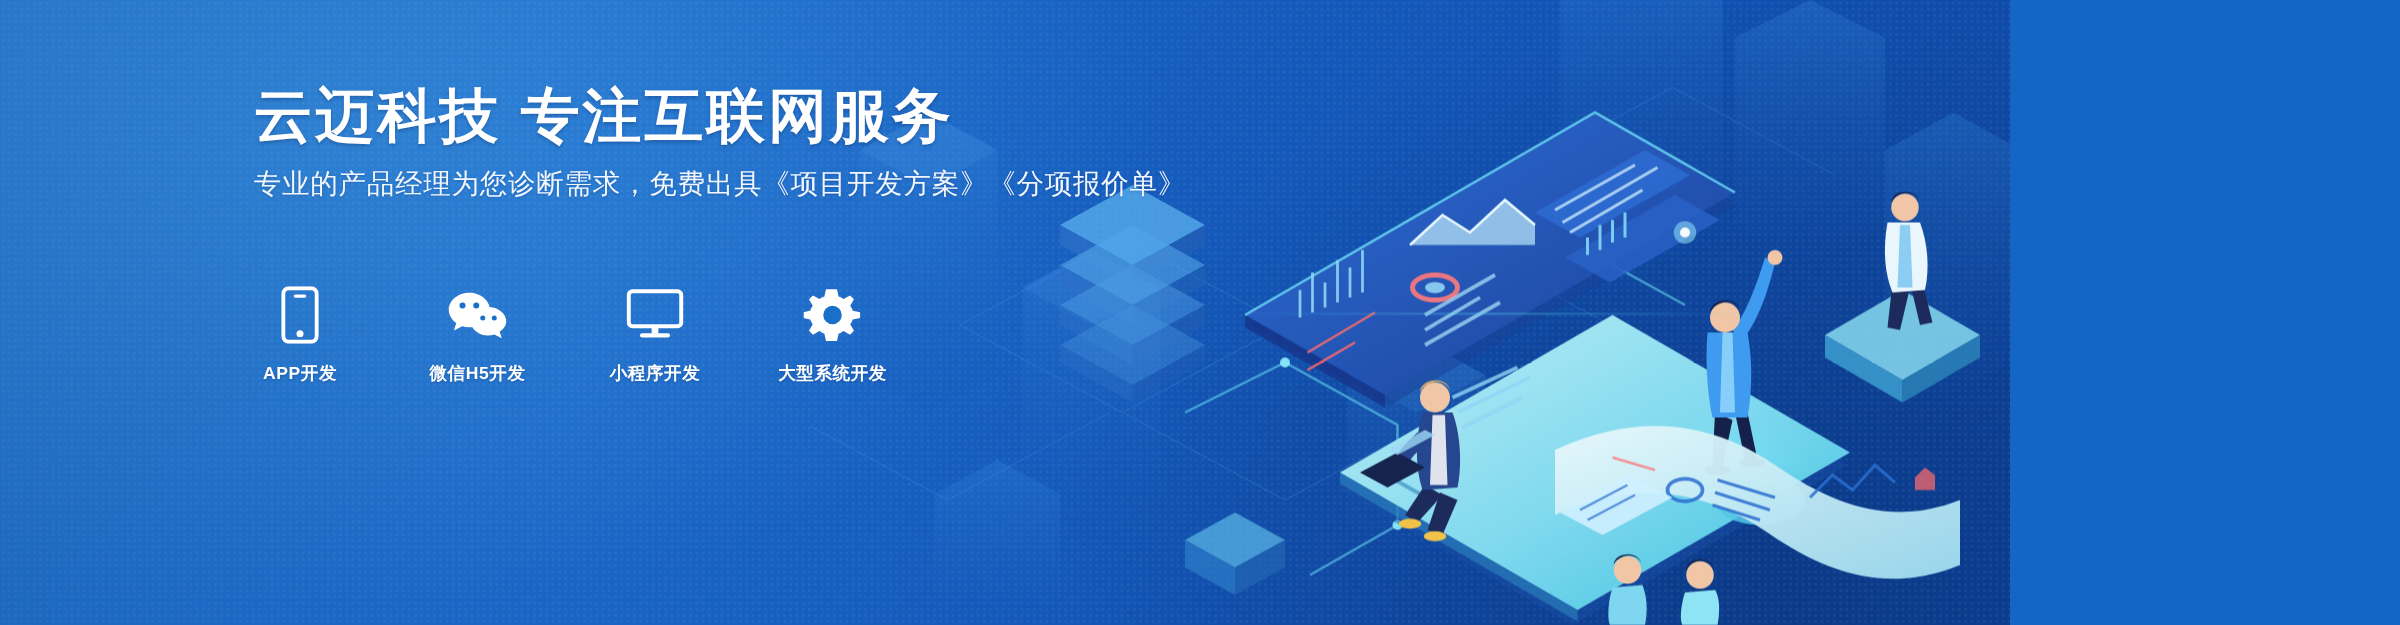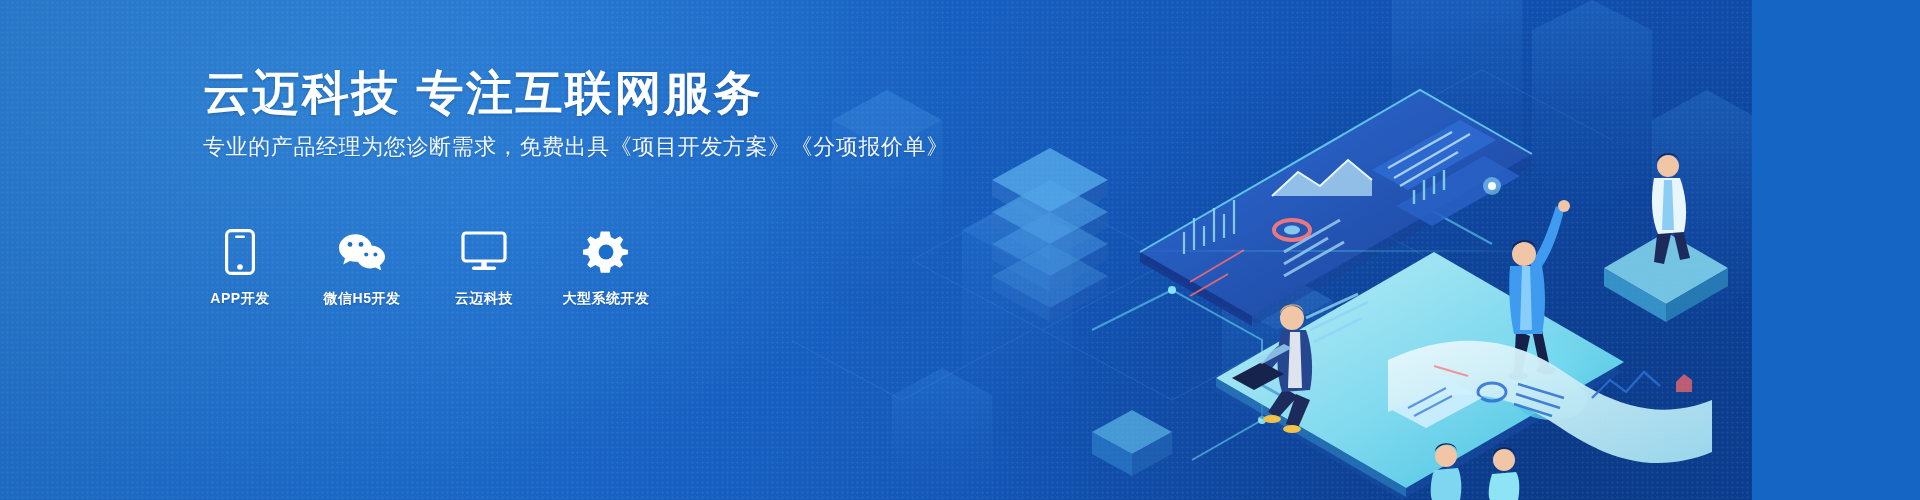--- a/index.html
+++ b/index.html
@@ -4,21 +4,21 @@
 <style>
   * { margin:0; padding:0; box-sizing:border-box; }
   html,body { width:1920px; height:500px; overflow:hidden; }
   body {
     font-family:"Liberation Sans","DejaVu Sans",sans-serif;
     background:#1565c4;
   }
 
   .banner {
     position:relative;
-    width:1752px; height:500px;
+    width:1608px; height:500px;
     overflow:hidden;
     background:
       radial-gradient(ellipse 1100px 620px at 16% 20%, rgba(62,150,226,0.55) 0%, rgba(62,150,226,0) 62%),
       radial-gradient(ellipse 900px 700px at 88% 92%, rgba(8,44,110,0.55) 0%, rgba(8,44,110,0) 65%),
       linear-gradient(118deg, #2a7fd2 0%, #1f6fcb 22%, #1761c2 45%, #1253b4 68%, #0d459f 100%);
   }
 
   
   .texture {
     position:absolute; inset:0;
@@ -59,21 +59,21 @@
     text-shadow:0 1px 2px rgba(0,30,80,0.22);
   }
   .subtitle div { white-space:nowrap; }
 
   
   .services {
     position:absolute;
     left:203px; top:228px;
     display:flex;
     align-items:flex-start;
-    gap:48px;
+    gap:68px;
     z-index:6;
   }
   .service {
     display:flex;
     flex-direction:column;
     align-items:center;
     width:74px;
   }
   .service .icon {
     height:48px;
@@ -399,21 +399,21 @@
     </div>
 
     <div class="service">
       <span class="icon">
         <svg width="46" height="42" viewBox="0 0 46 42">
           <rect x="2" y="2" width="42" height="28" rx="3" ry="3" fill="none" stroke="#ffffff" stroke-width="3.2"></rect>
           <rect x="20.3" y="30" width="5.4" height="6" fill="#ffffff"></rect>
           <rect x="11" y="35.6" width="24" height="3.4" rx="1.7" fill="#ffffff"></rect>
         </svg>
       </span>
-      <span class="label">云迈科技</span>
+      <span class="label">小程序开发</span>
     </div>
 
     <div class="service">
       <span class="icon">
         <svg width="46" height="46" viewBox="0 0 46 46">
           <path d="M23 1.5 L27.6 1.5 L28.9 7.6 C30.4 8.1 31.8 8.8 33 9.7 L38.4 6.6 L41.7 9.9 L38.6 15.3 C39.5 16.5 40.2 17.9 40.7 19.4 L46.8 20.7 L46.8 25.3 L40.7 26.6 C40.2 28.1 39.5 29.5 38.6 30.7 L41.7 36.1 L38.4 39.4 L33 36.3 C31.8 37.2 30.4 37.9 28.9 38.4 L27.6 44.5 L23 44.5 L18.4 44.5 L17.1 38.4 C15.6 37.9 14.2 37.2 13 36.3 L7.6 39.4 L4.3 36.1 L7.4 30.7 C6.5 29.5 5.8 28.1 5.3 26.6 L-0.8 25.3 L-0.8 20.7 L5.3 19.4 C5.8 17.9 6.5 16.5 7.4 15.3 L4.3 9.9 L7.6 6.6 L13 9.7 C14.2 8.8 15.6 8.1 17.1 7.6 L18.4 1.5 Z" fill="#ffffff" transform="translate(-0.9,0) scale(0.962) translate(1,1)"></path>
           <circle cx="23" cy="23" r="7.4" fill="#1a6fc9"></circle>
         </svg>
       </span>
       <span class="label">大型系统开发</span>

